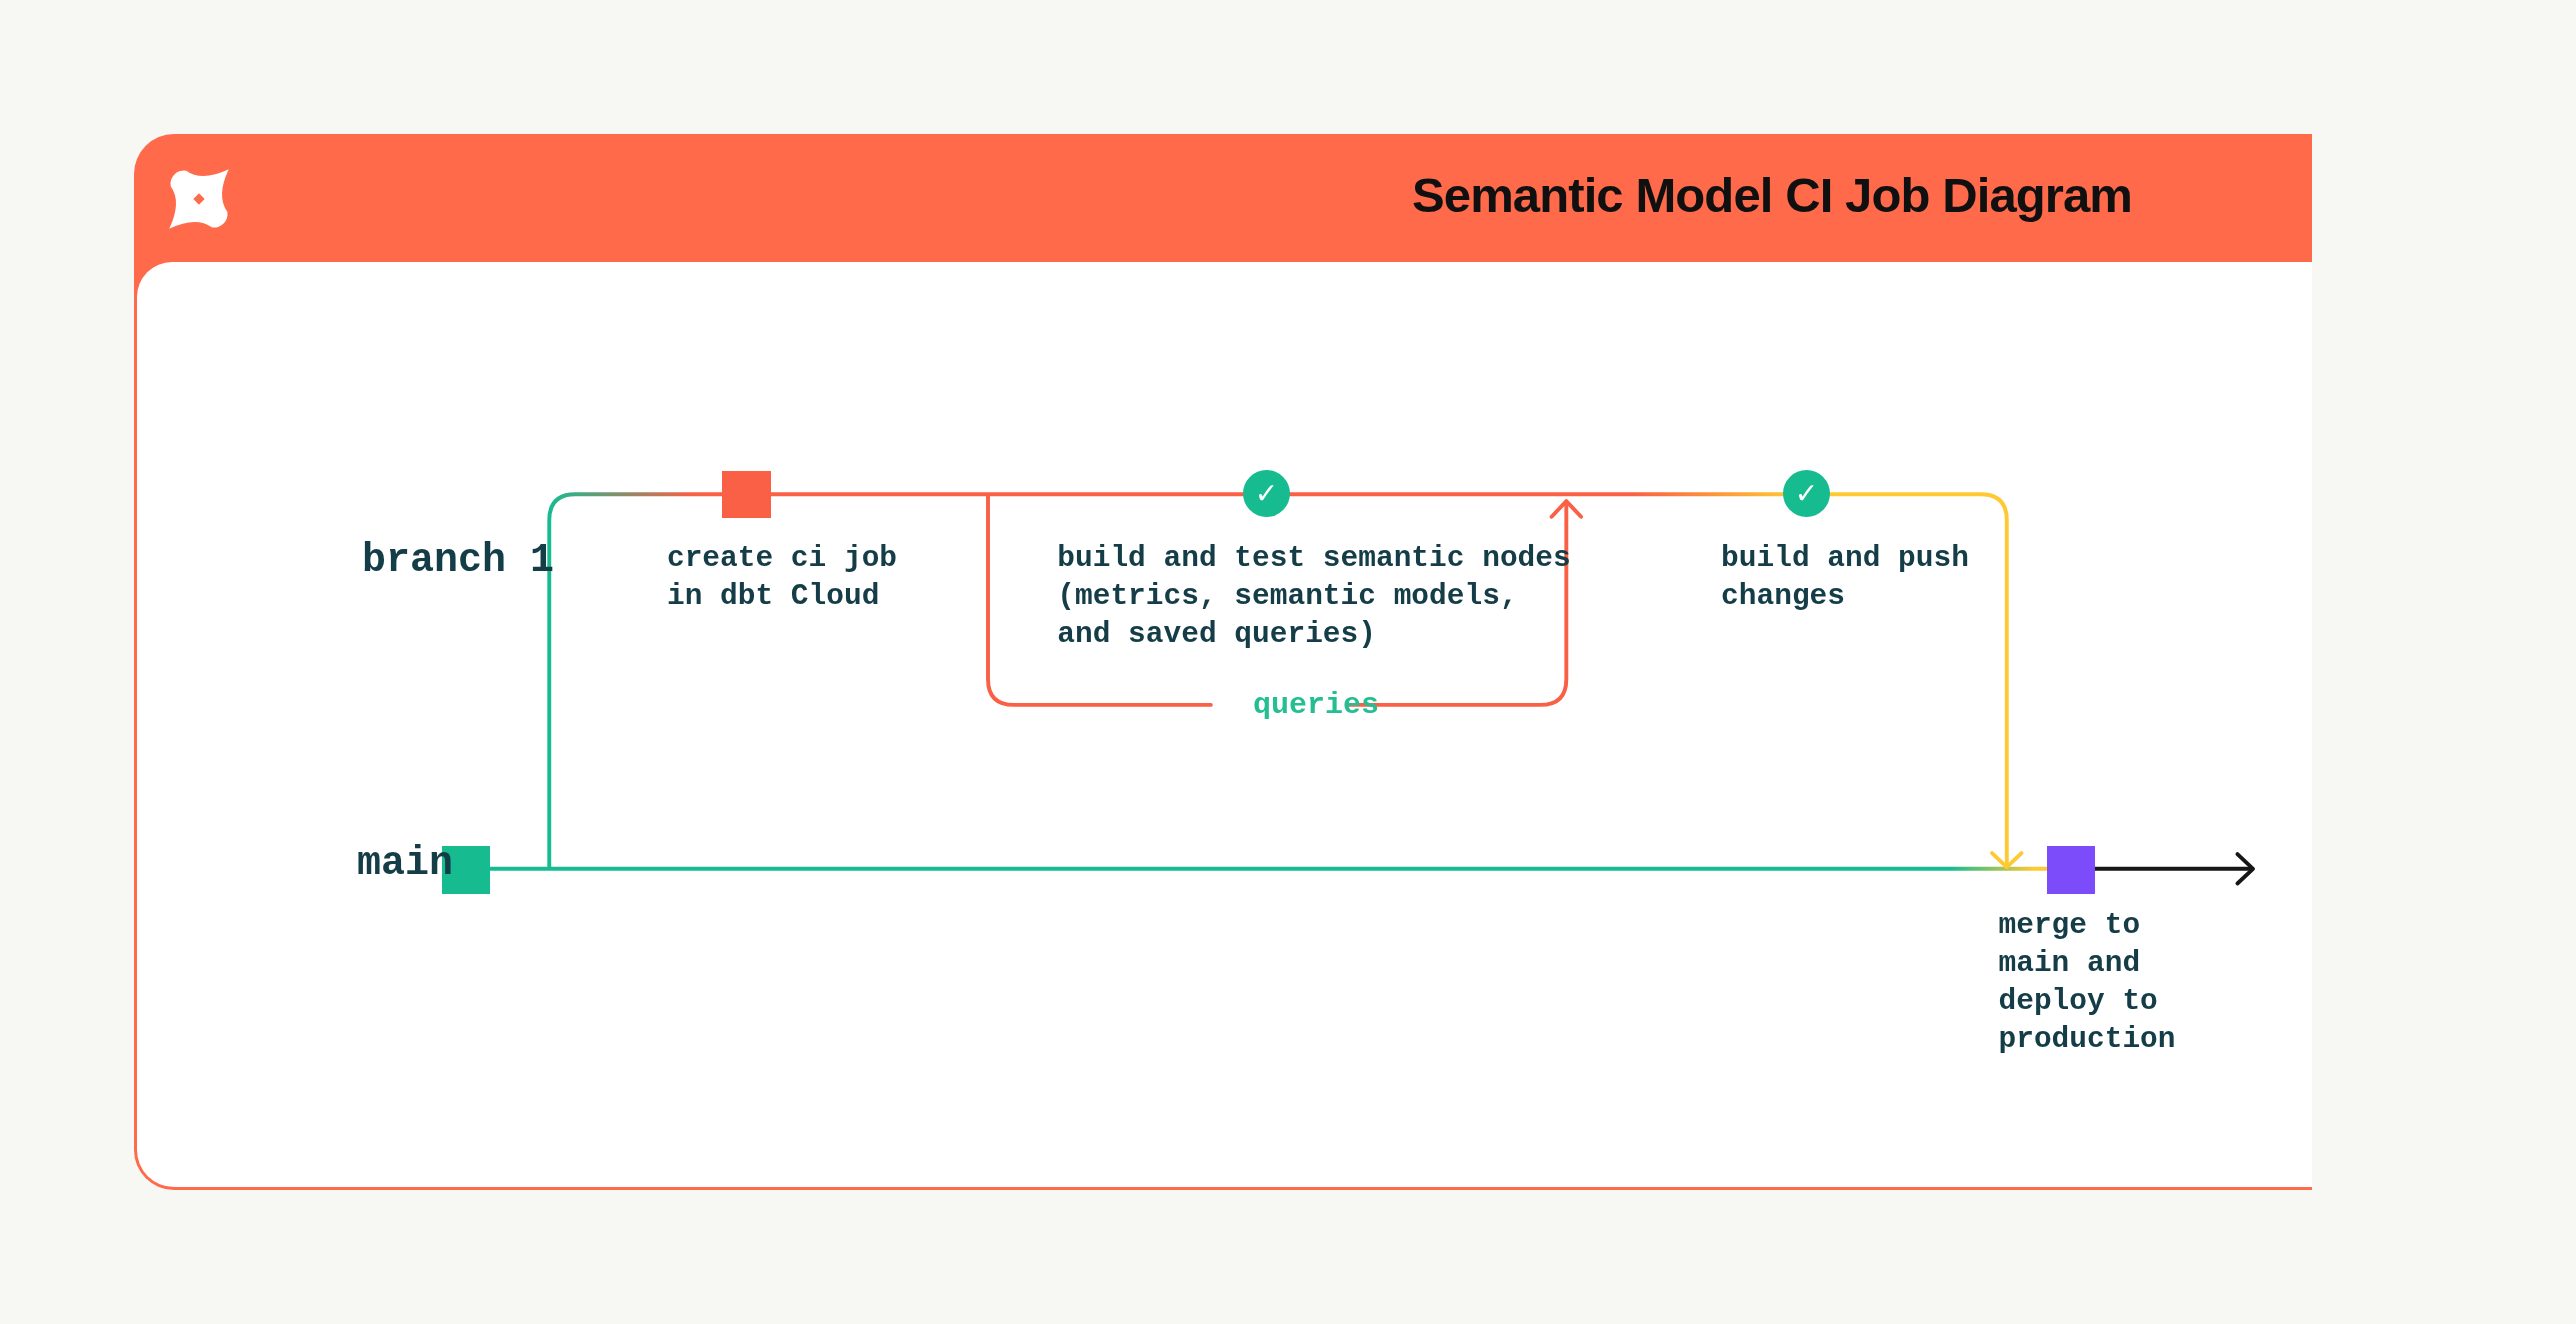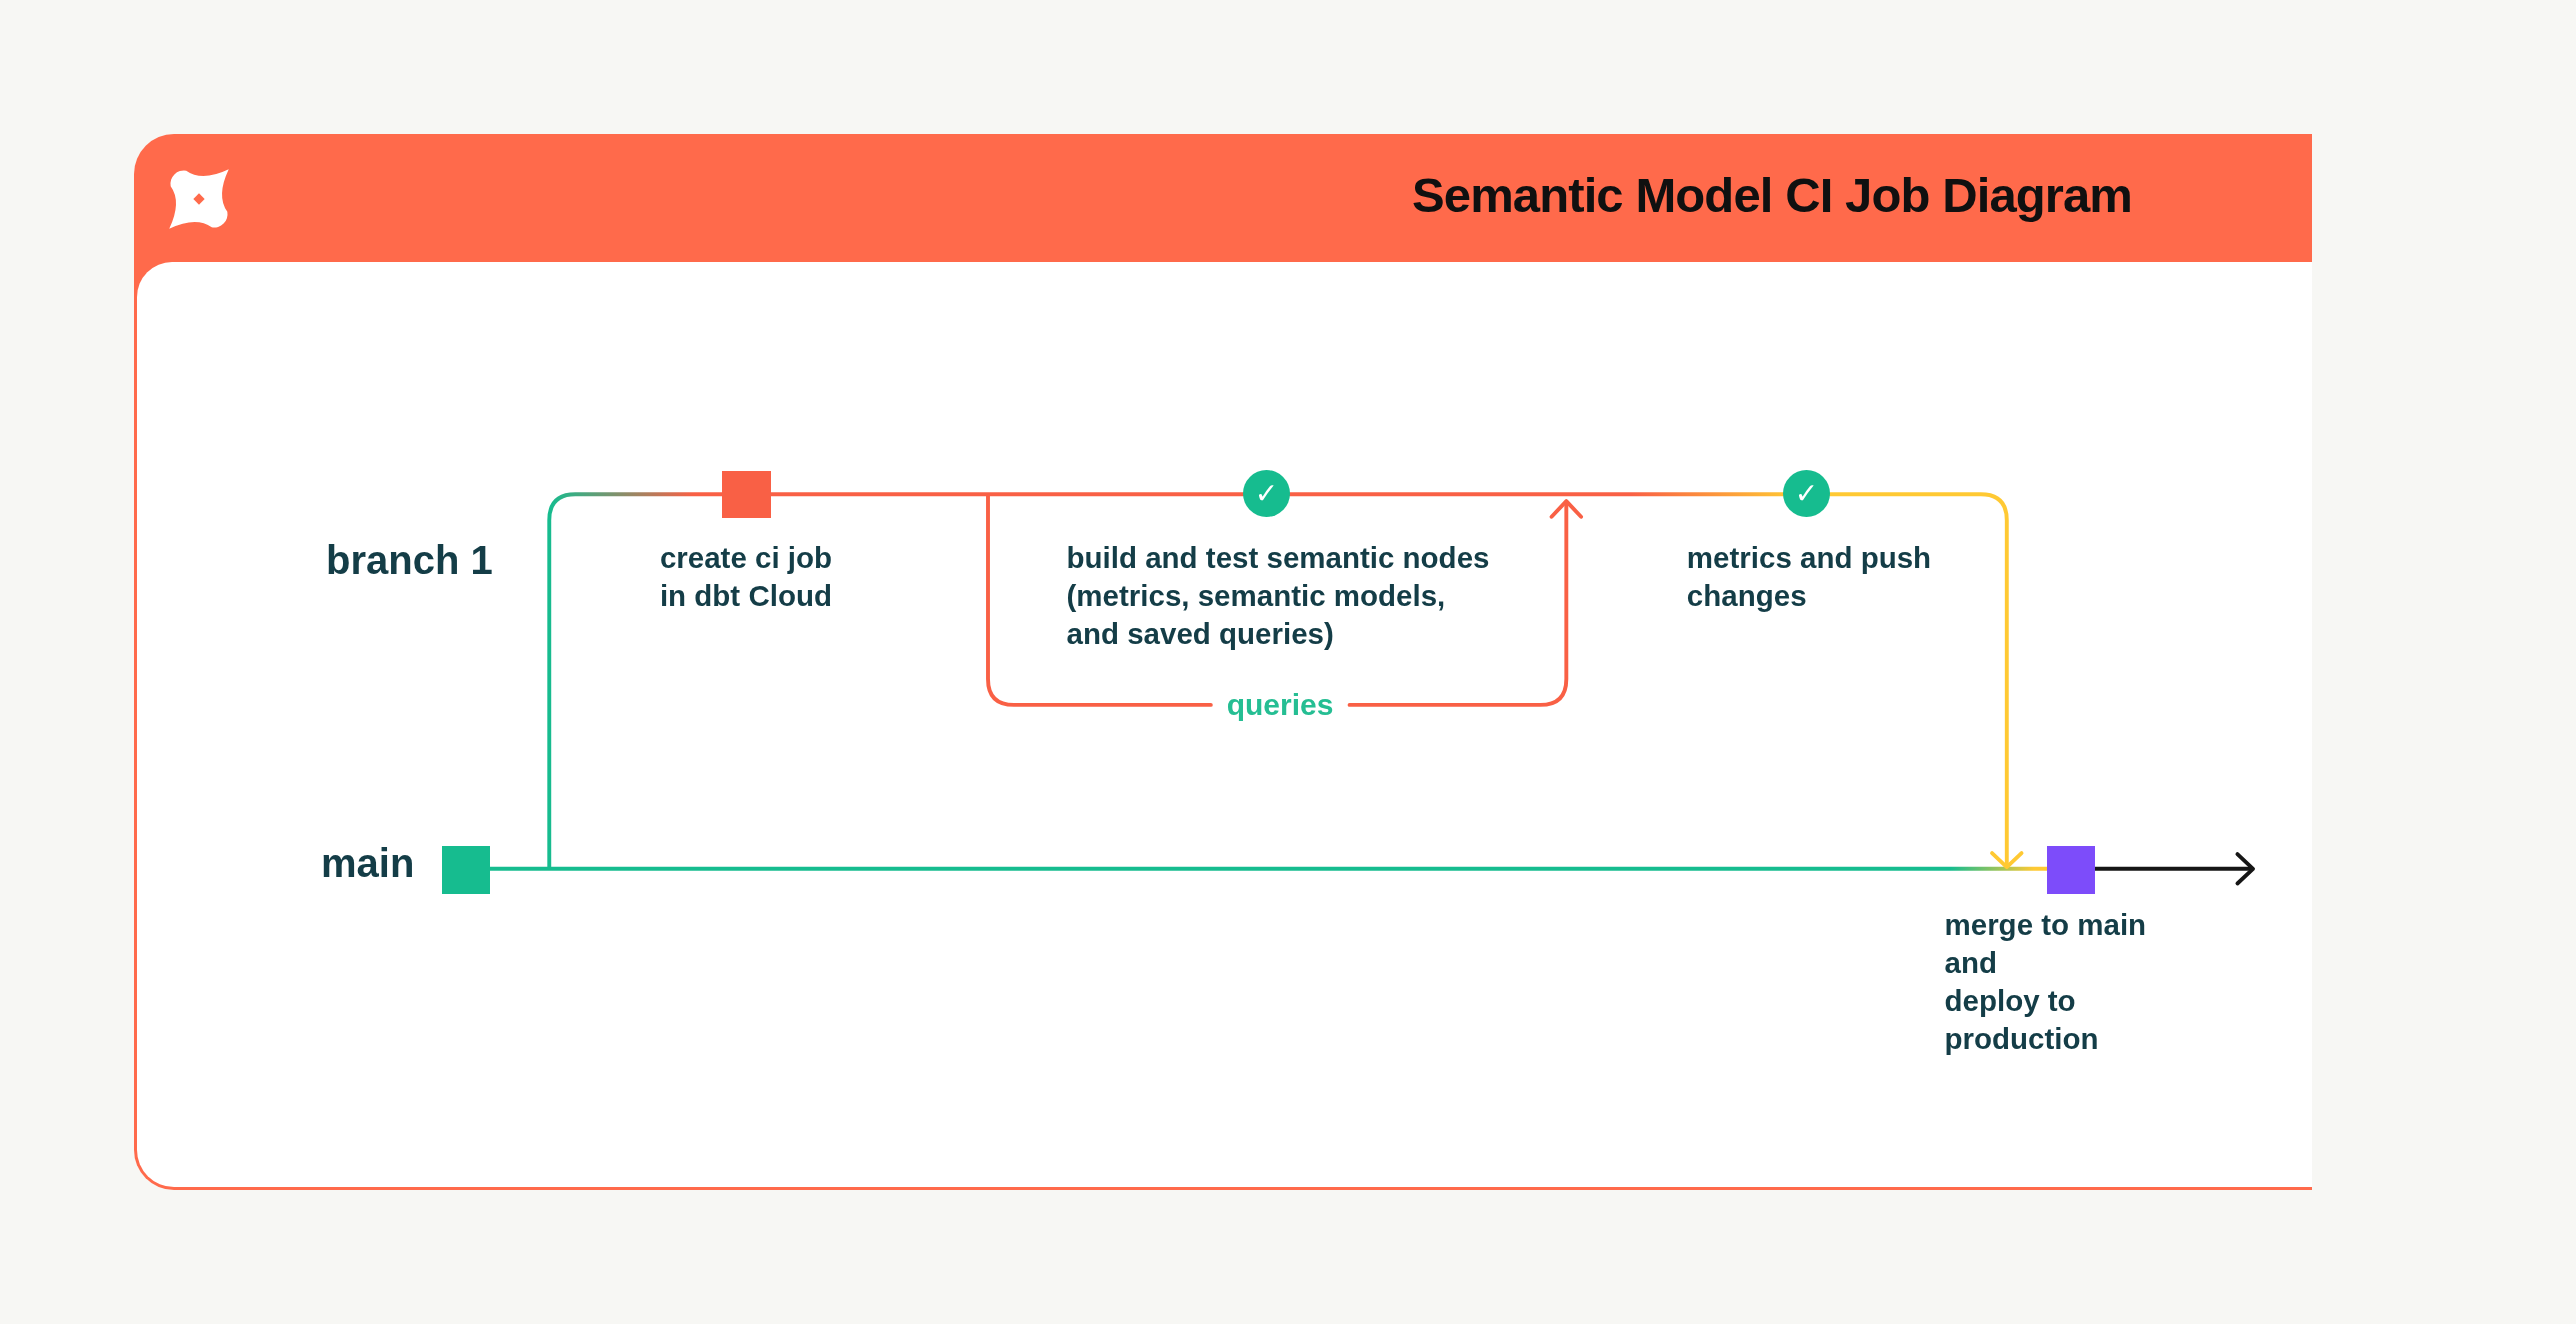--- a/index.html
+++ b/index.html
@@ -17,22 +17,22 @@
   .card-body{position:absolute;left:2.6px;right:2.6px;top:128px;bottom:2.6px;
         background:var(--card-bg);border-radius:35px 35px 37px 37px;}
 
   .logo{position:absolute;left:165px;top:165px;width:68px;height:68px;}
   .title{position:absolute;top:165px;right:180px;font-size:49px;font-weight:700;
         letter-spacing:-0.9px;color:var(--title-ink);line-height:1.25;
         font-family:"Liberation Sans",sans-serif;}
 
   .diagram-svg{position:absolute;left:0;top:0;width:2576px;height:1324px;}
 
-  .mono{font-family:Liberation Sans, sans-serif;font-weight:bold;color:var(--ink);
-        white-space:pre-line;}
+  .mono{font-family:Liberation Mono, monospace;font-weight:bold;color:var(--ink);
+        white-space:pre-line;margin-left:36px;}
   .branch-label{position:absolute;left:326px;top:538px;font-size:40px;}
   .main-label{position:absolute;left:321px;top:841px;font-size:40px;}
   .node-text{position:absolute;font-size:29.5px;line-height:38px;text-align:left;
         transform:translateX(-50%);}
   .t-create{left:746px;top:539px;}
   .t-build{left:1278px;top:539px;}
   .t-commit{left:1809px;top:539px;}
   .t-merge{left:2067px;top:906px;}
   .t-success{position:absolute;left:1280px;top:686px;font-size:30px;line-height:38px;
         transform:translateX(-50%);color:var(--success-green);}
@@ -108,21 +108,21 @@
   </div>
 
   <div class="mono branch-label">branch 1</div>
   <div class="mono main-label">main</div>
 
   <div class="mono node-text t-create">create ci job
 in dbt Cloud</div>
   <div class="mono node-text t-build">build and test semantic nodes
 (metrics, semantic models,
 and saved queries)</div>
-  <div class="mono node-text t-commit">metrics and push
+  <div class="mono node-text t-commit">build and push
 changes</div>
   <div class="mono node-text t-merge">merge to main and
 deploy to production</div>
 
   <div class="mono t-success">queries</div>
 
 </div>
 
 
 </body></html>

